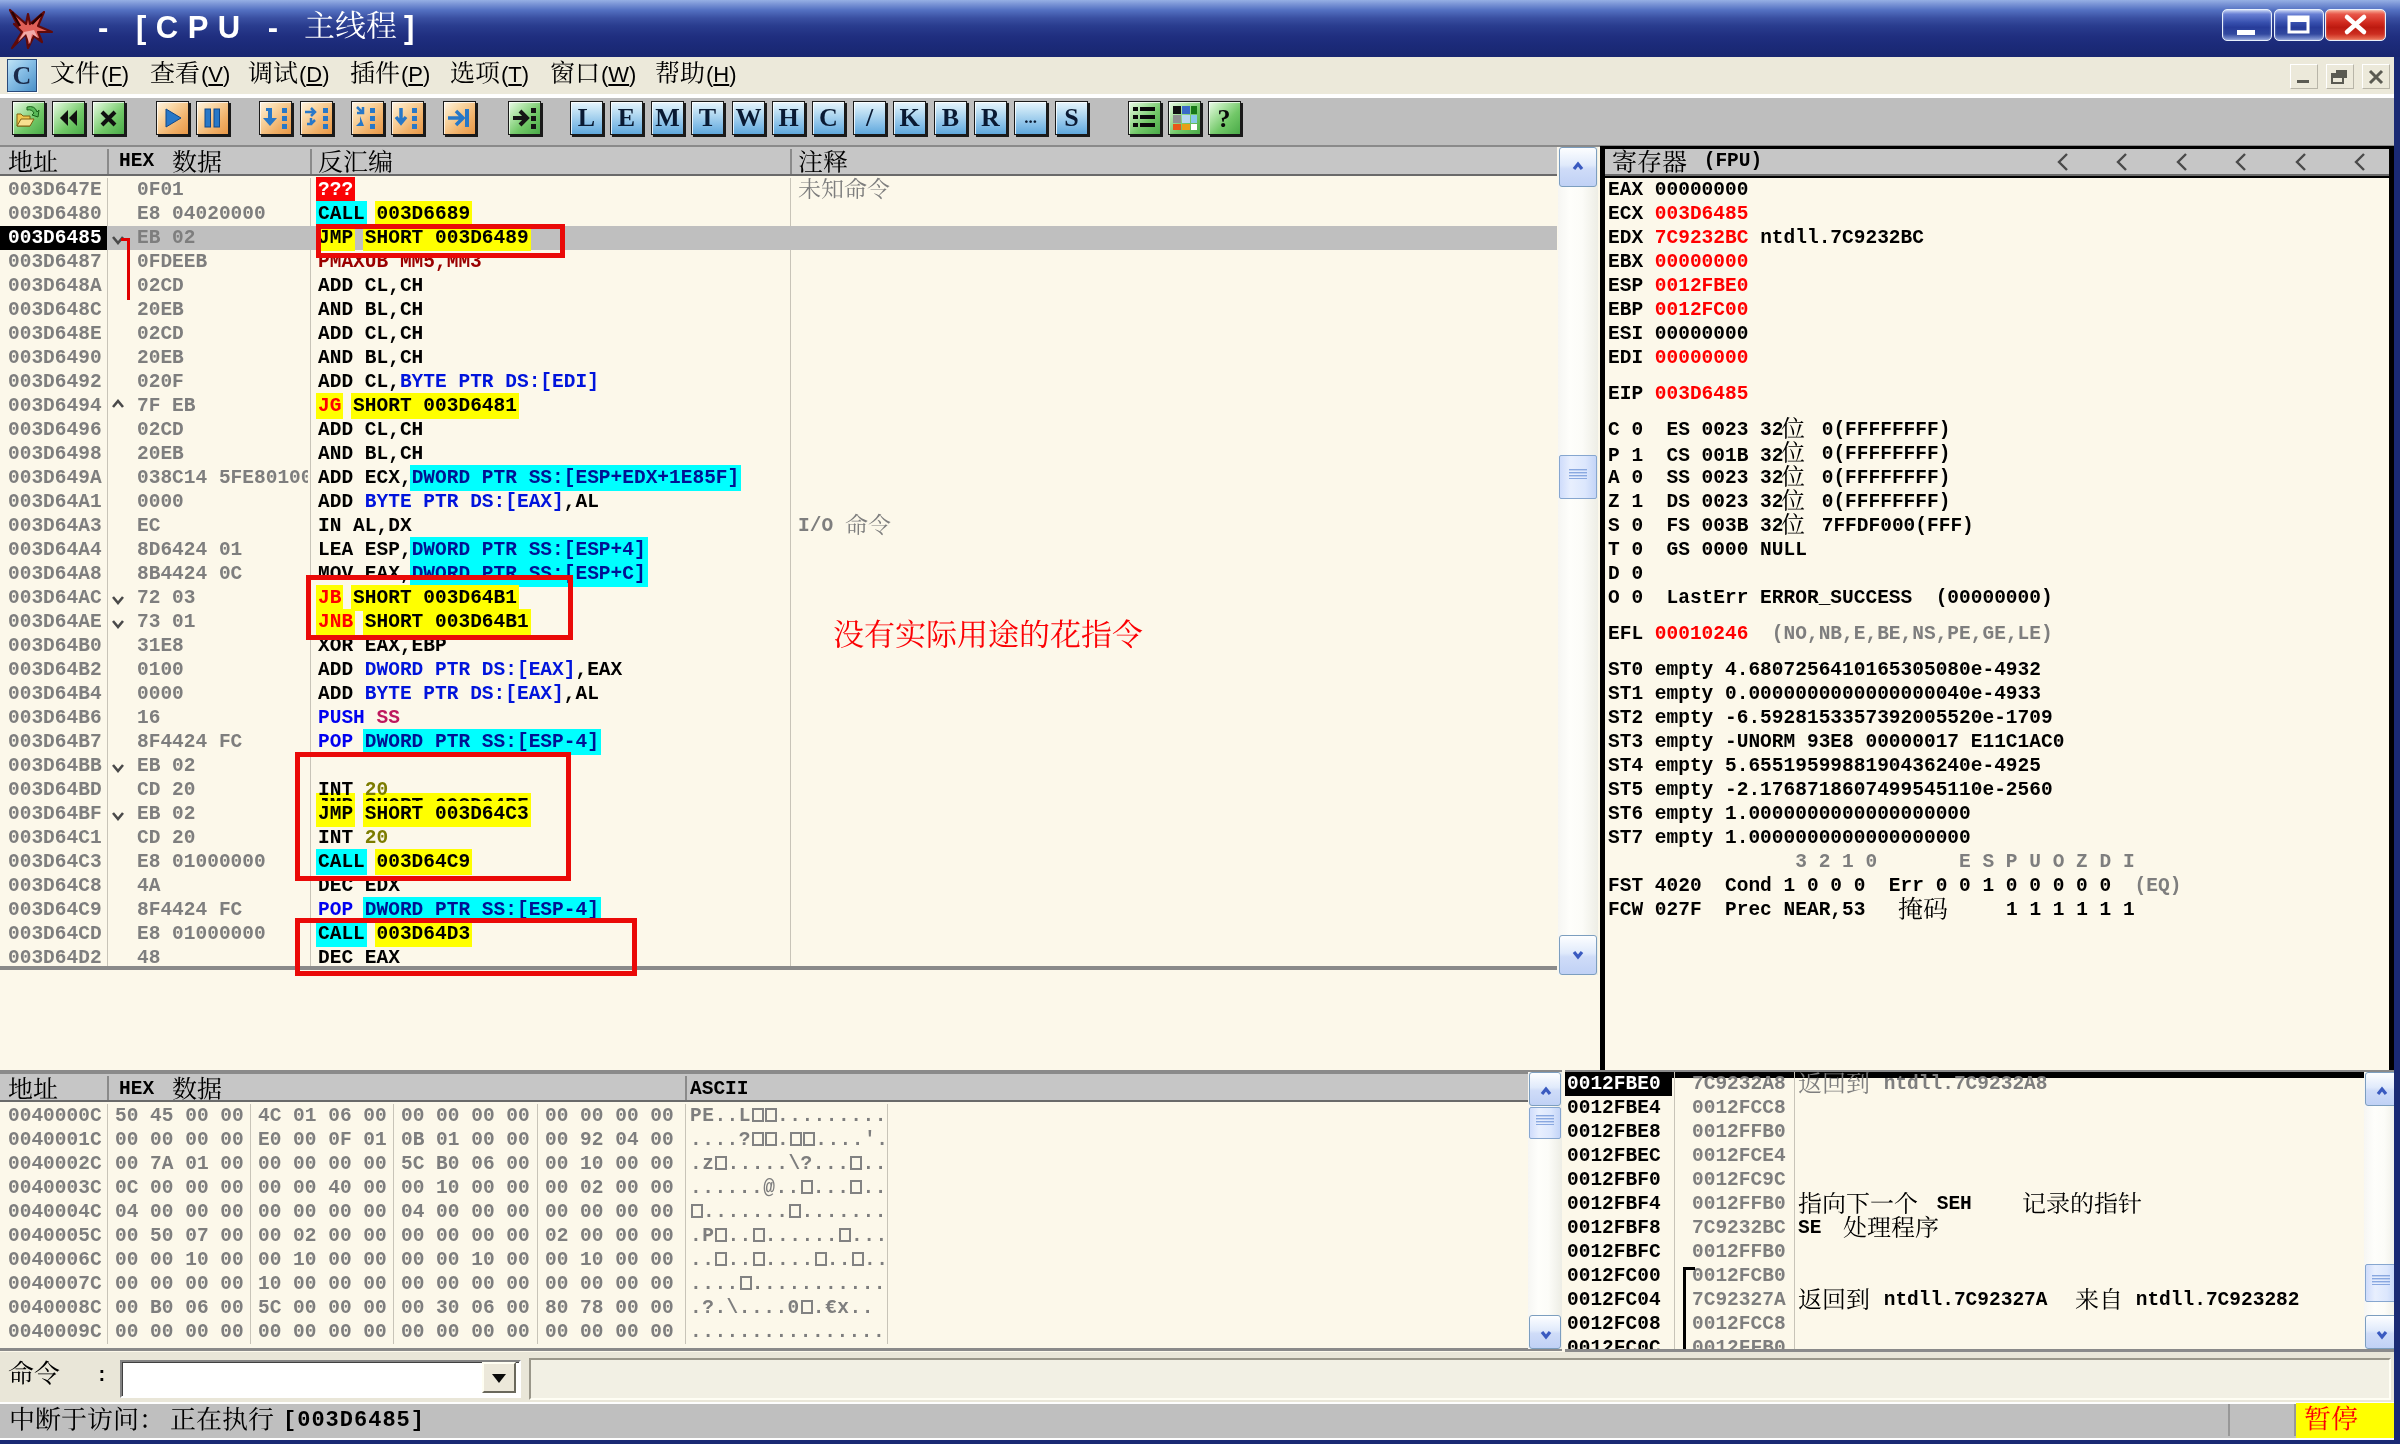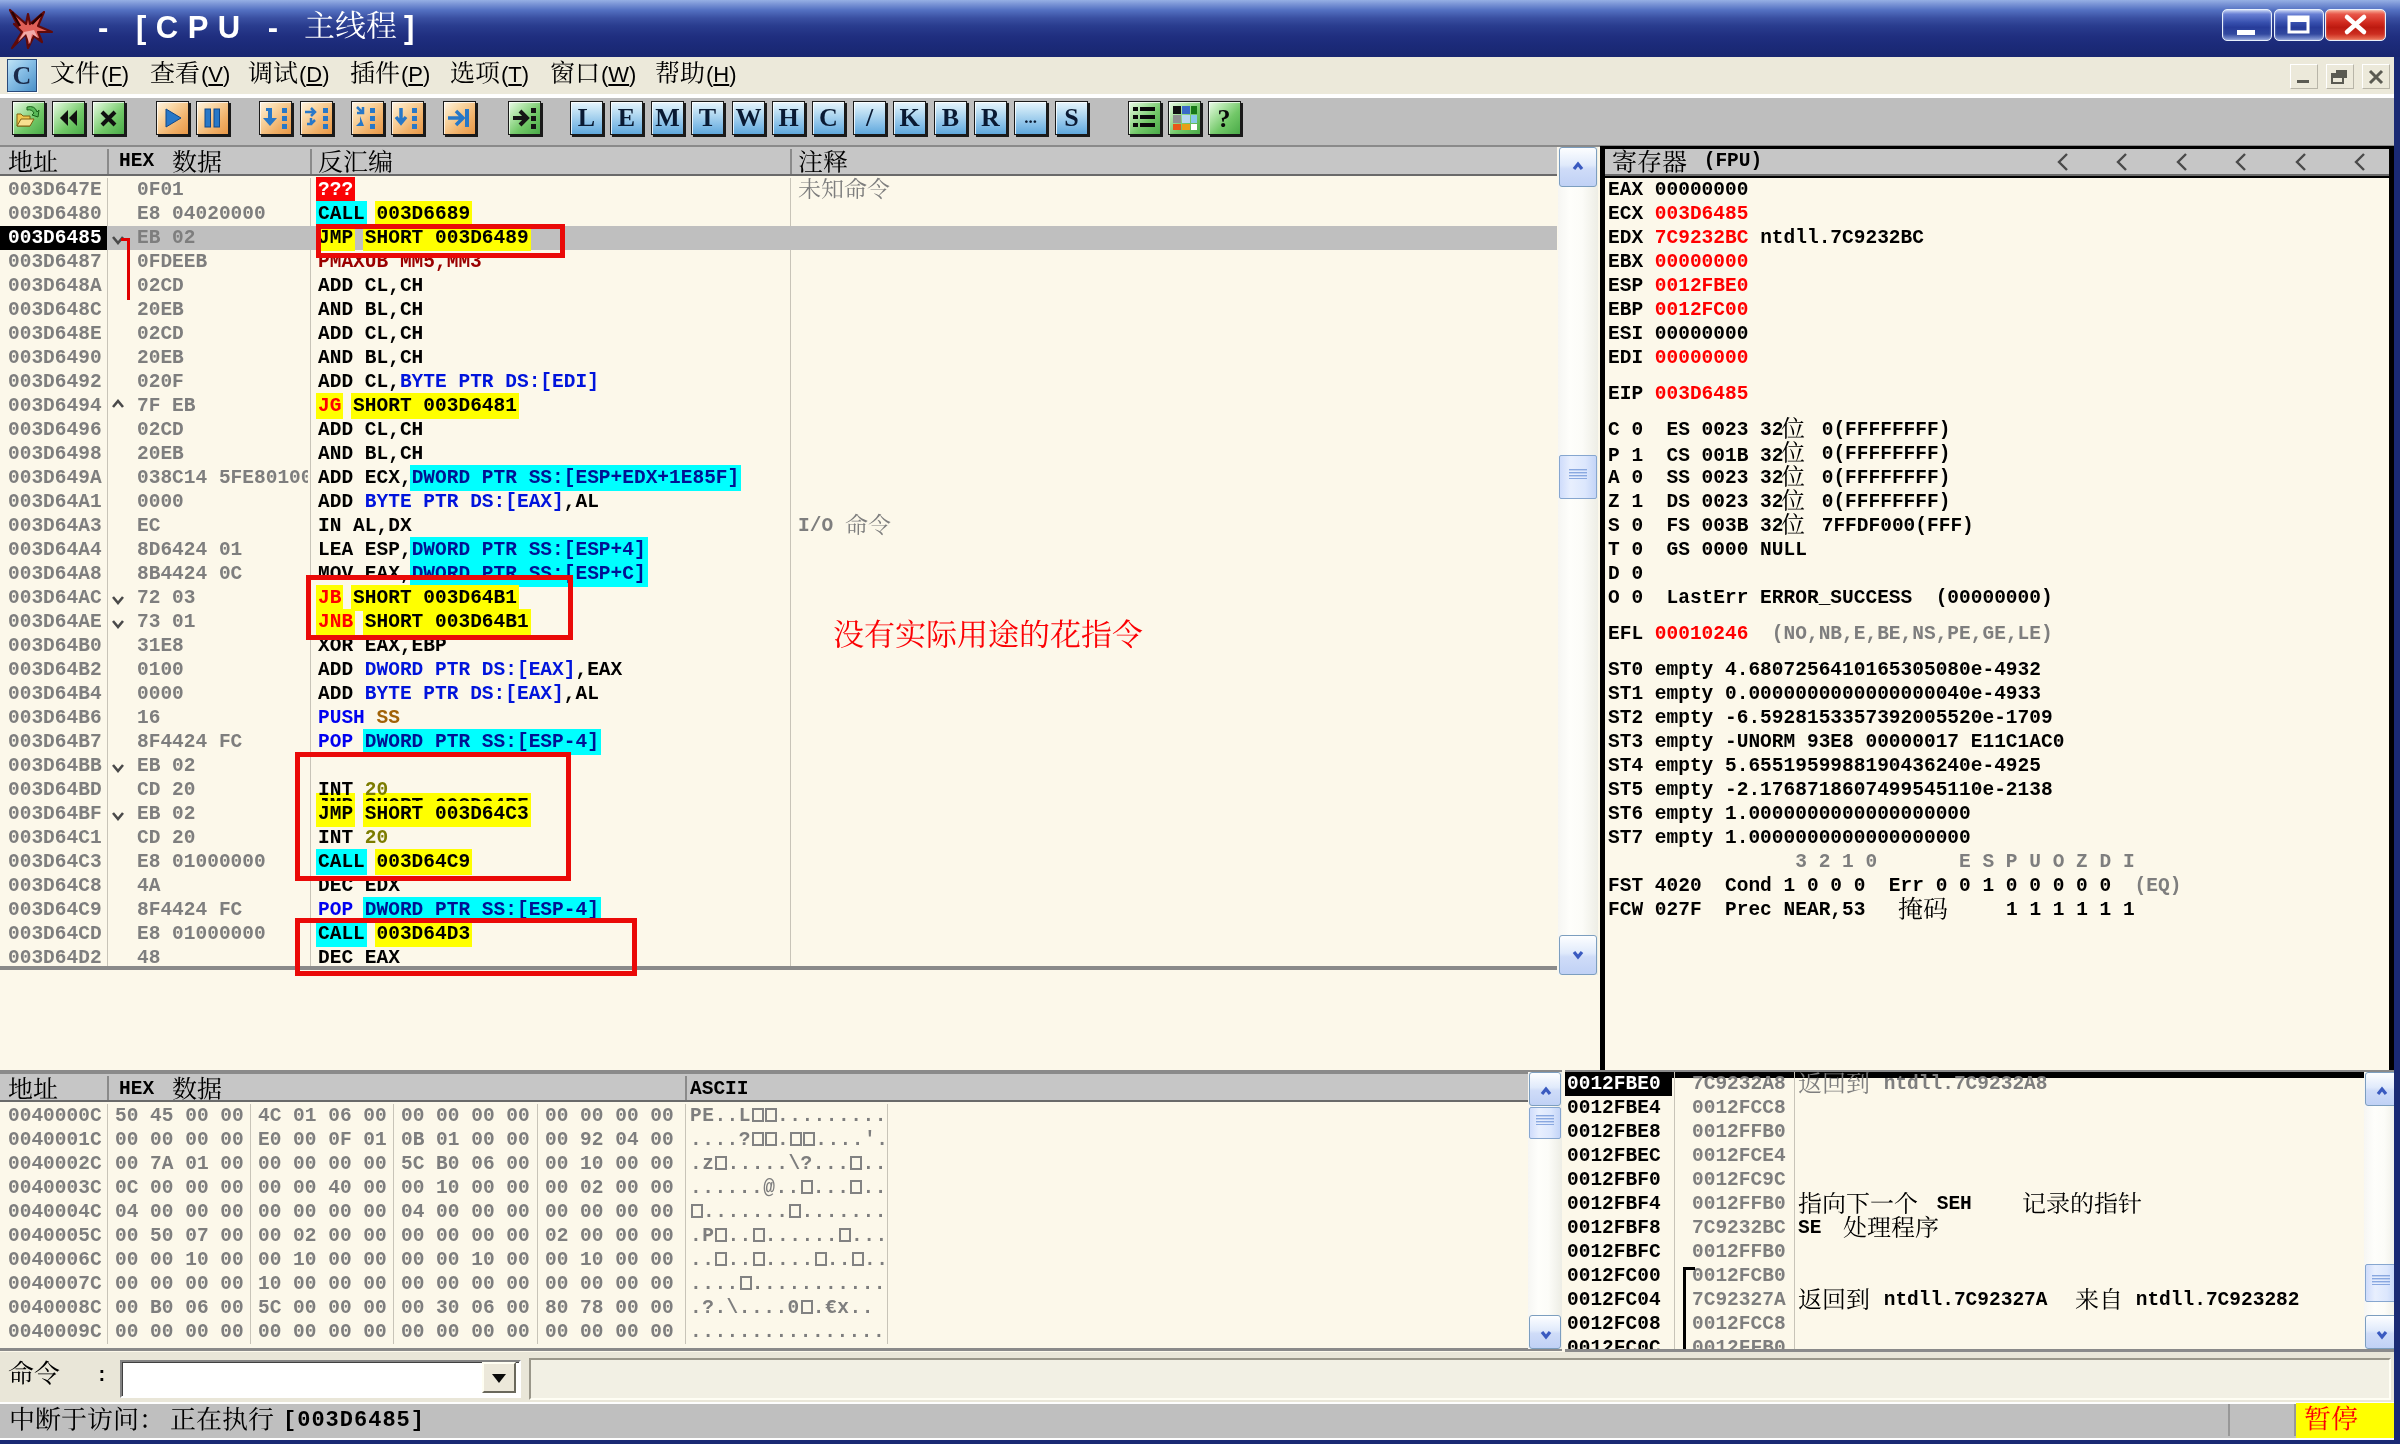--- a/index.html
+++ b/index.html
@@ -1,17 +1,17 @@
 <!DOCTYPE html>
 <html><head><meta charset="utf-8"><style>
 *{margin:0;padding:0;box-sizing:border-box}
 html,body{width:2400px;height:1444px;overflow:hidden;background:#fcf8ea;position:relative;font-family:"Liberation Sans",sans-serif}
 .m{position:absolute;font:bold 19.5px/24px "Liberation Mono",monospace;white-space:pre;color:#000}
 .k{color:#000}.g{color:#7e7e7e}.r{color:#f00}.w{color:#fff}.b{color:#0014dc}.p{color:#0000f0}
-.mg{color:#a16207}.ol{color:#7c7c00}.dr{color:#9a0000}.nv{color:#001292}
+.mg{color:#be185d}.ol{color:#7c7c00}.dr{color:#9a0000}.nv{color:#001292}
 .hy{background:#ffff00;box-shadow:0 0 0 2px #ffff00}
 .hc{background:#00ffff;box-shadow:0 0 0 2px #00ffff}
 .hr{background:#fb0205;box-shadow:0 0 0 2px #fb0205}
 i.bx{display:inline-block;width:12px;height:14px;border:2px solid #828282;margin:0 0 2px 1px;vertical-align:middle}
 .sb{position:absolute;background:linear-gradient(90deg,#f6f6f3,#fefefb 30%,#fcfcf8 60%,#ededE5)}
 .sbtn{position:absolute;border:1px solid #7c9ebf;border-radius:3px;background:linear-gradient(180deg,#fdfeff,#e0eafb 45%,#cfdcf8 55%,#c0d1f5)}
 .thumb{position:absolute;border:1px solid #86a6cf;border-radius:2px;background:linear-gradient(90deg,#cfdcfb,#e8effe 30%,#dce7fd 70%,#c3d4f7)}
 </style></head><body>
 <svg width="0" height="0" style="position:absolute">
     <defs>
@@ -545,21 +545,21 @@
 <div class="m k" style="left:1810px;top:514px;"> 7FFDF000(FFF)</div>
 <div class="m " style="left:1608px;top:538px;"><span class="k">T 0  GS 0000 NULL</span></div>
 <div class="m " style="left:1608px;top:562px;"><span class="k">D 0</span></div>
 <div class="m " style="left:1608px;top:586px;"><span class="k">O 0  LastErr ERROR_SUCCESS  (00000000)</span></div>
 <div class="m " style="left:1608px;top:622px;"><span class="k">EFL </span><span class="r">00010246</span><span class="g">  (NO,NB,E,BE,NS,PE,GE,LE)</span></div>
 <div class="m " style="left:1608px;top:658px;"><span class="k">ST0 empty 4.6807256410165305080e-4932</span></div>
 <div class="m " style="left:1608px;top:682px;"><span class="k">ST1 empty 0.0000000000000000040e-4933</span></div>
 <div class="m " style="left:1608px;top:706px;"><span class="k">ST2 empty -6.5928153357392005520e-1709</span></div>
 <div class="m " style="left:1608px;top:730px;"><span class="k">ST3 empty -UNORM 93E8 00000017 E11C1AC0</span></div>
 <div class="m " style="left:1608px;top:754px;"><span class="k">ST4 empty 5.6551959988190436240e-4925</span></div>
-<div class="m " style="left:1608px;top:778px;"><span class="k">ST5 empty -2.1768718607499545110e-2138</span></div>
+<div class="m " style="left:1608px;top:778px;"><span class="k">ST5 empty -2.1768718607499545110e-2560</span></div>
 <div class="m " style="left:1608px;top:802px;"><span class="k">ST6 empty 1.0000000000000000000</span></div>
 <div class="m " style="left:1608px;top:826px;"><span class="k">ST7 empty 1.0000000000000000000</span></div>
 <div class="m " style="left:1608px;top:850px;"><span class="g">                3 2 1 0       E S P U O Z D I</span></div>
 <div class="m " style="left:1608px;top:874px;"><span class="k">FST 4020  Cond 1 0 0 0  Err 0 0 1 0 0 0 0 0  </span><span class="g">(EQ)</span></div>
 <div class="m " style="left:1608px;top:898px;"><span class="k">FCW 027F  Prec NEAR,53</span></div>
 <svg style="position:absolute;left:1898px;top:898px;overflow:visible;" width="50" height="25" viewBox="0 0 2000 1000" fill="#000">
     <g transform="translate(0,793) scale(1,-1)">
       <use href="#u63a9" xlink:href="#u63a9" x="0"></use>
       <use href="#u7801" xlink:href="#u7801" x="1000"></use>
     </g>

